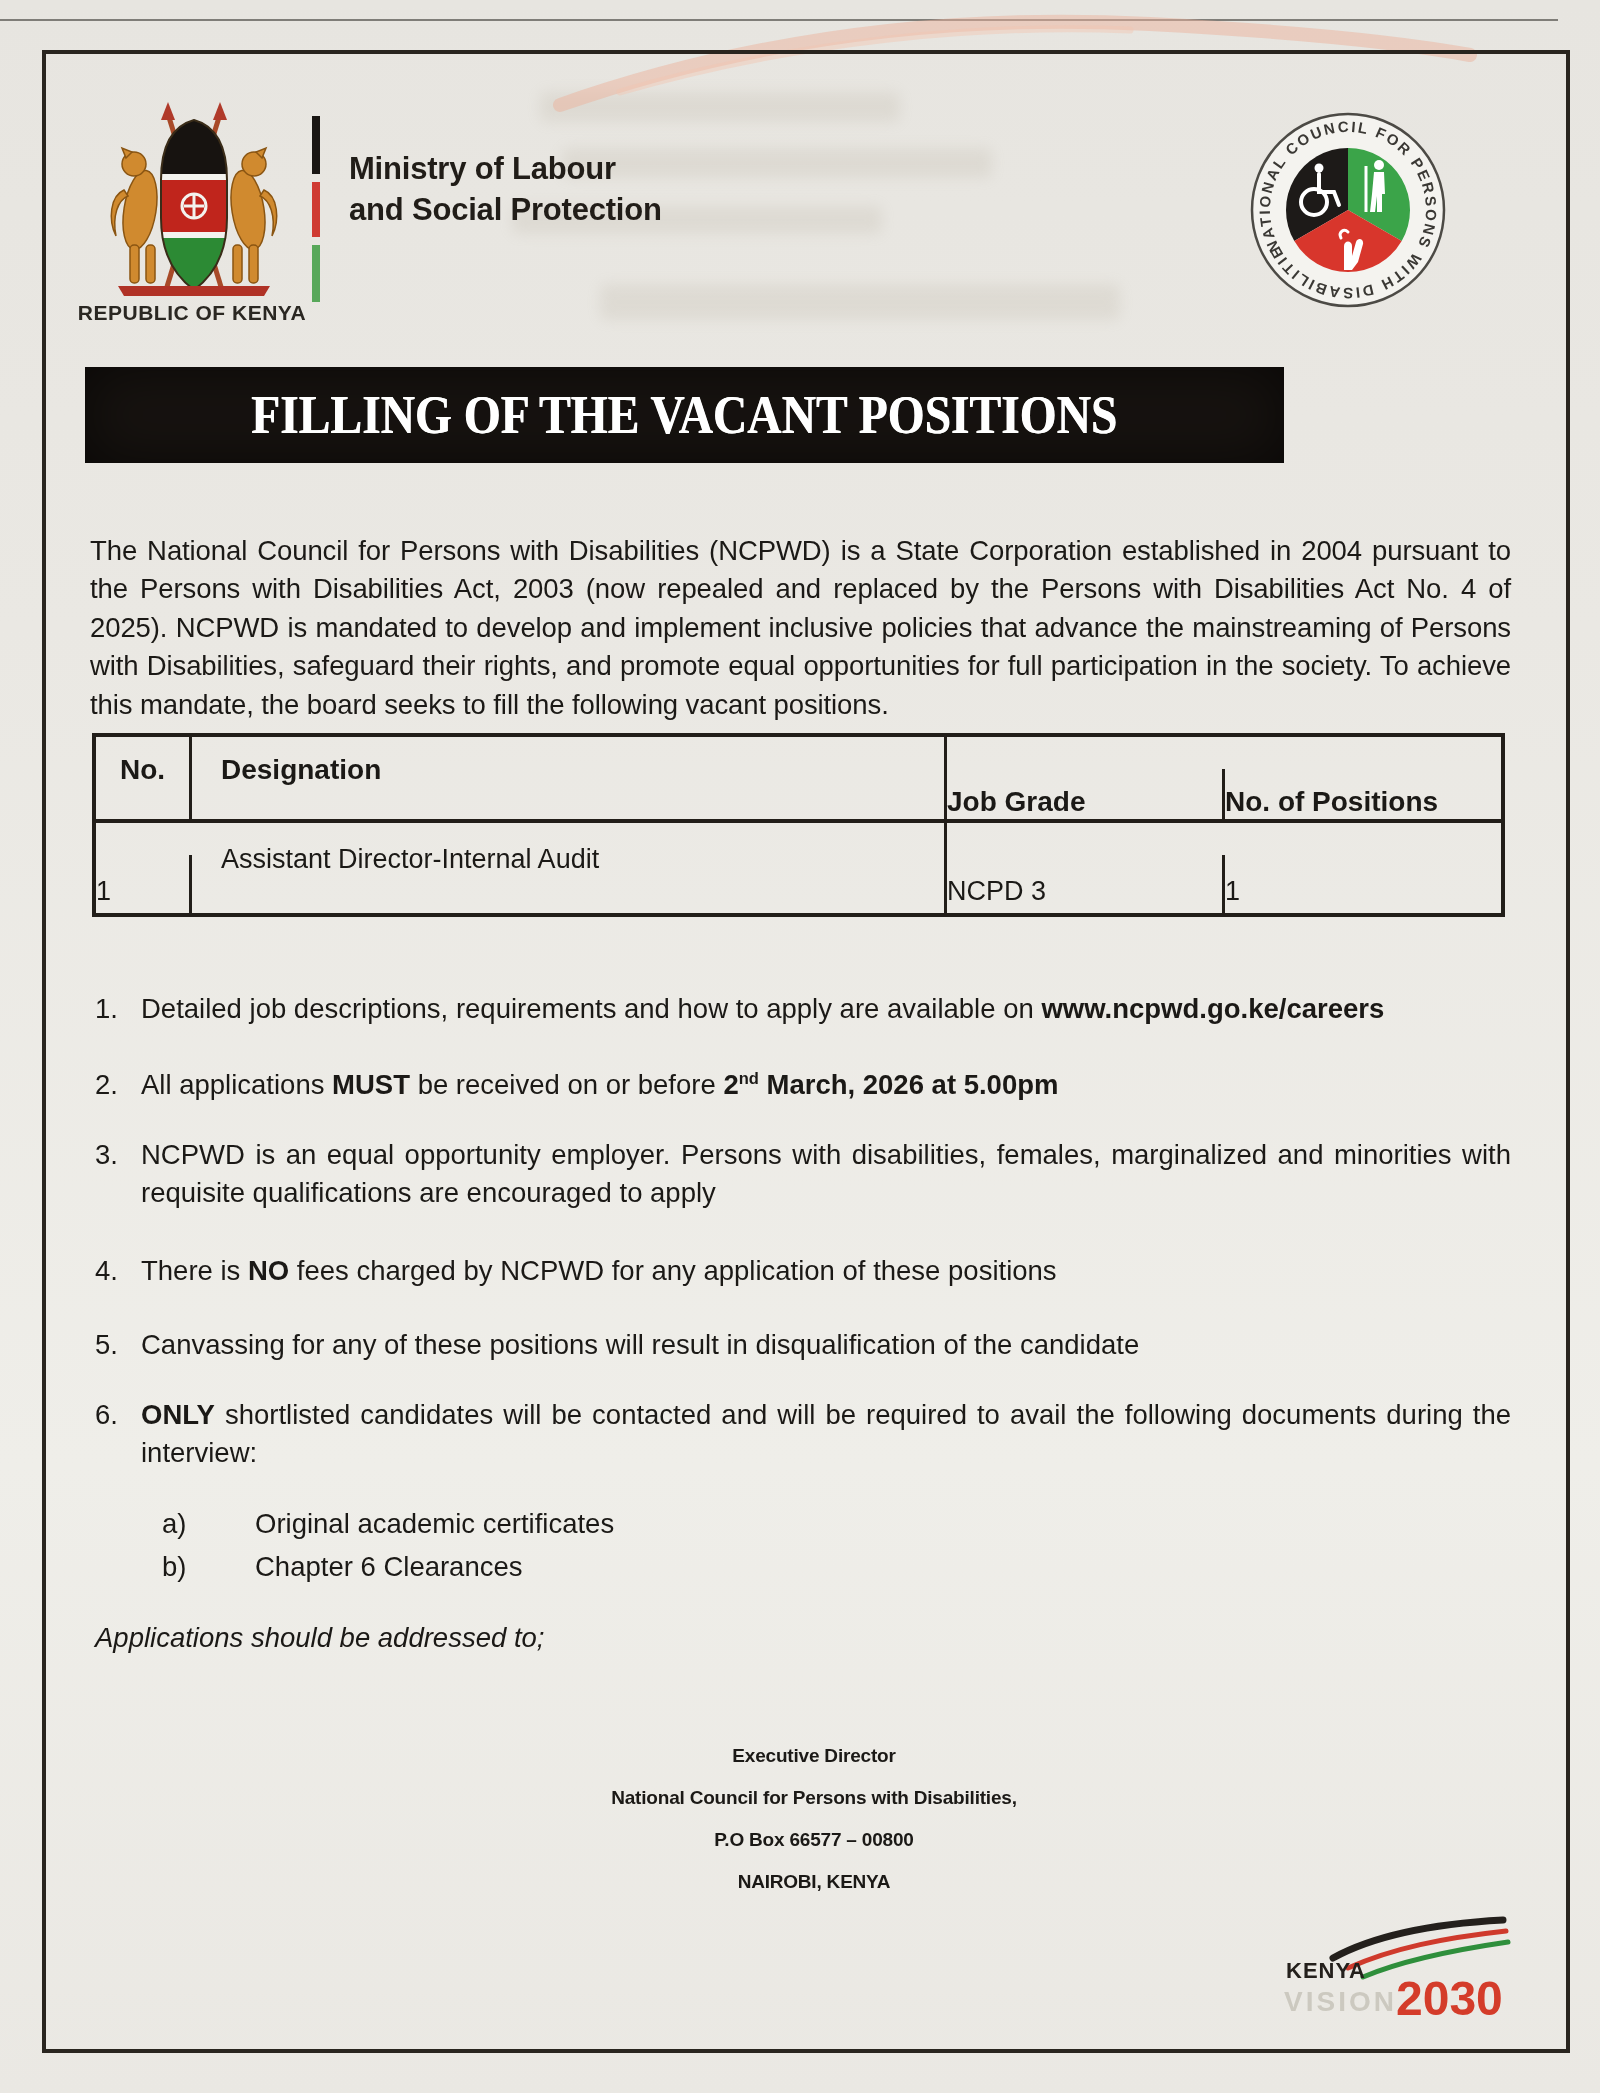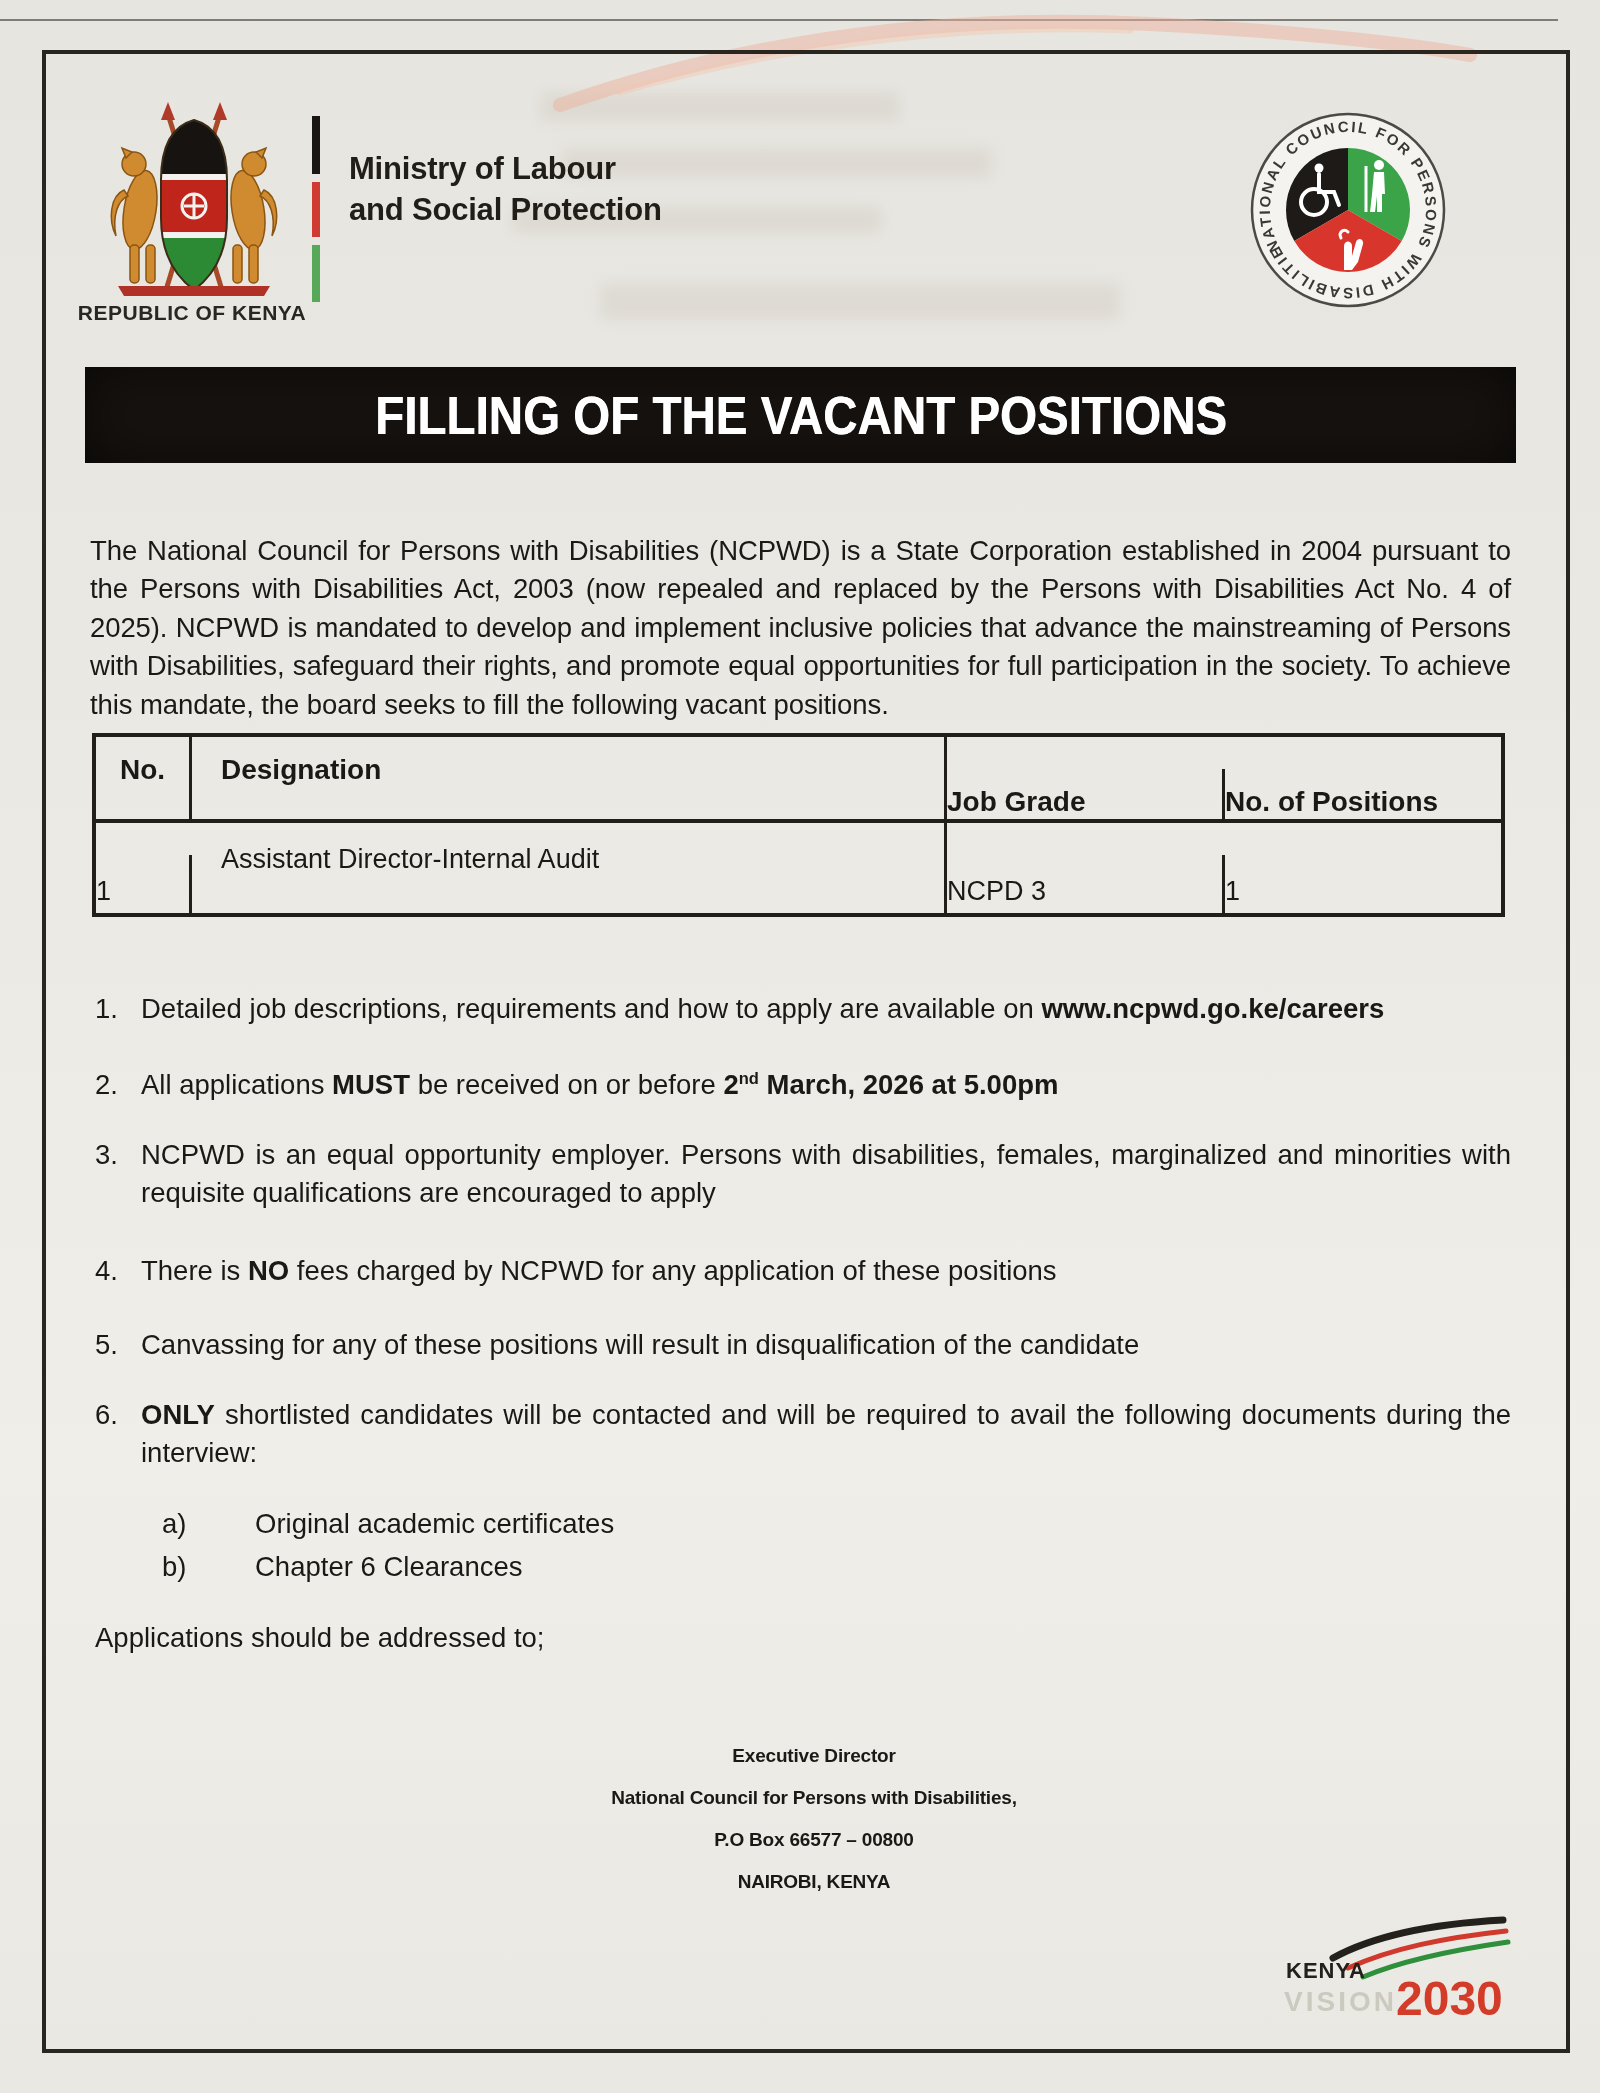--- a/index.html
+++ b/index.html
@@ -20,23 +20,23 @@
     font-weight:bold;font-size:21px;letter-spacing:.5px;color:#2a2722;}
   .tricolor{position:absolute;left:312px;top:116px;width:8px;}
   .tricolor span{display:block;width:8px;}
   .tc-black{height:58px;background:#191613;margin-bottom:8px;}
   .tc-red{height:55px;background:#cf3a32;margin-bottom:8px;}
   .tc-green{height:57px;background:#58a85a;}
   .ministry{position:absolute;left:349px;top:148px;font-weight:bold;font-size:31px;
     line-height:41px;color:#211d18;letter-spacing:-.2px;}
   .seal{position:absolute;left:1248px;top:110px;}
   
-  .banner{position:absolute;left:85px;top:367px;width:1431px;height:96px;
+  .banner{position:absolute;left:85px;top:367px;width:1199px;height:96px;
     background:#171310;display:flex;align-items:center;justify-content:center;
-    box-shadow:inset 0 0 60px rgba(0,0,0,.6);}
+    box-shadow:inset 0 0 60px rgba(0,0,0,.6);font-family:Liberation Serif, serif;}
   .banner span{color:#fff;font-weight:700;font-size:54px;letter-spacing:0px;
     transform:scaleX(.88);white-space:nowrap;text-shadow:.6px 0 0 #fff;}
   
   .intro{position:absolute;left:90px;top:504px;width:1421px;font-size:27.5px;
     line-height:38.5px;text-align:justify;letter-spacing:-.1px;}
   
   .vtable{position:absolute;left:92px;top:733px;width:1413px;border:4px solid #221e19;box-sizing:border-box;}
   .vrow{display:grid;grid-template-columns:96px 755px 278px 1fr;}
   .vrow.vhead{height:82px;border-bottom:4px solid #221e19;font-weight:bold;font-size:28px;}
   .vrow.vdata{height:90px;font-size:27px;}
@@ -47,21 +47,21 @@
   .vc.ctr{text-align:left;margin-top:32px;}
   .vc.des{padding-left:29px;}
   .vc.no-h{text-align:center;}
   
   .note{position:absolute;left:95px;width:1416px;display:flex;font-size:27.5px;line-height:38px;}
   .note-num{flex:none;width:46px;}
   .note-body{flex:1;text-align:justify;}
   .note-body.nj{text-align:left;}
   .sub{position:absolute;left:162px;display:flex;font-size:27.5px;}
   .sub-label{flex:none;width:93px;}
-  .closing{position:absolute;left:95px;top:1622px;font-size:27.5px;}
+  .closing{position:absolute;left:95px;top:1622px;font-size:27.5px;font-style:italic;}
   
   .address{position:absolute;left:28px;top:1735px;width:1572px;text-align:center;
     font-weight:bold;font-size:19px;line-height:42px;letter-spacing:-.2px;}
   
   .vision{position:absolute;left:1278px;top:1916px;}
   b,strong{font-weight:bold;}
   sup{font-size:60%;vertical-align:super;line-height:0;}
 </style>
 </head>
 <body>

